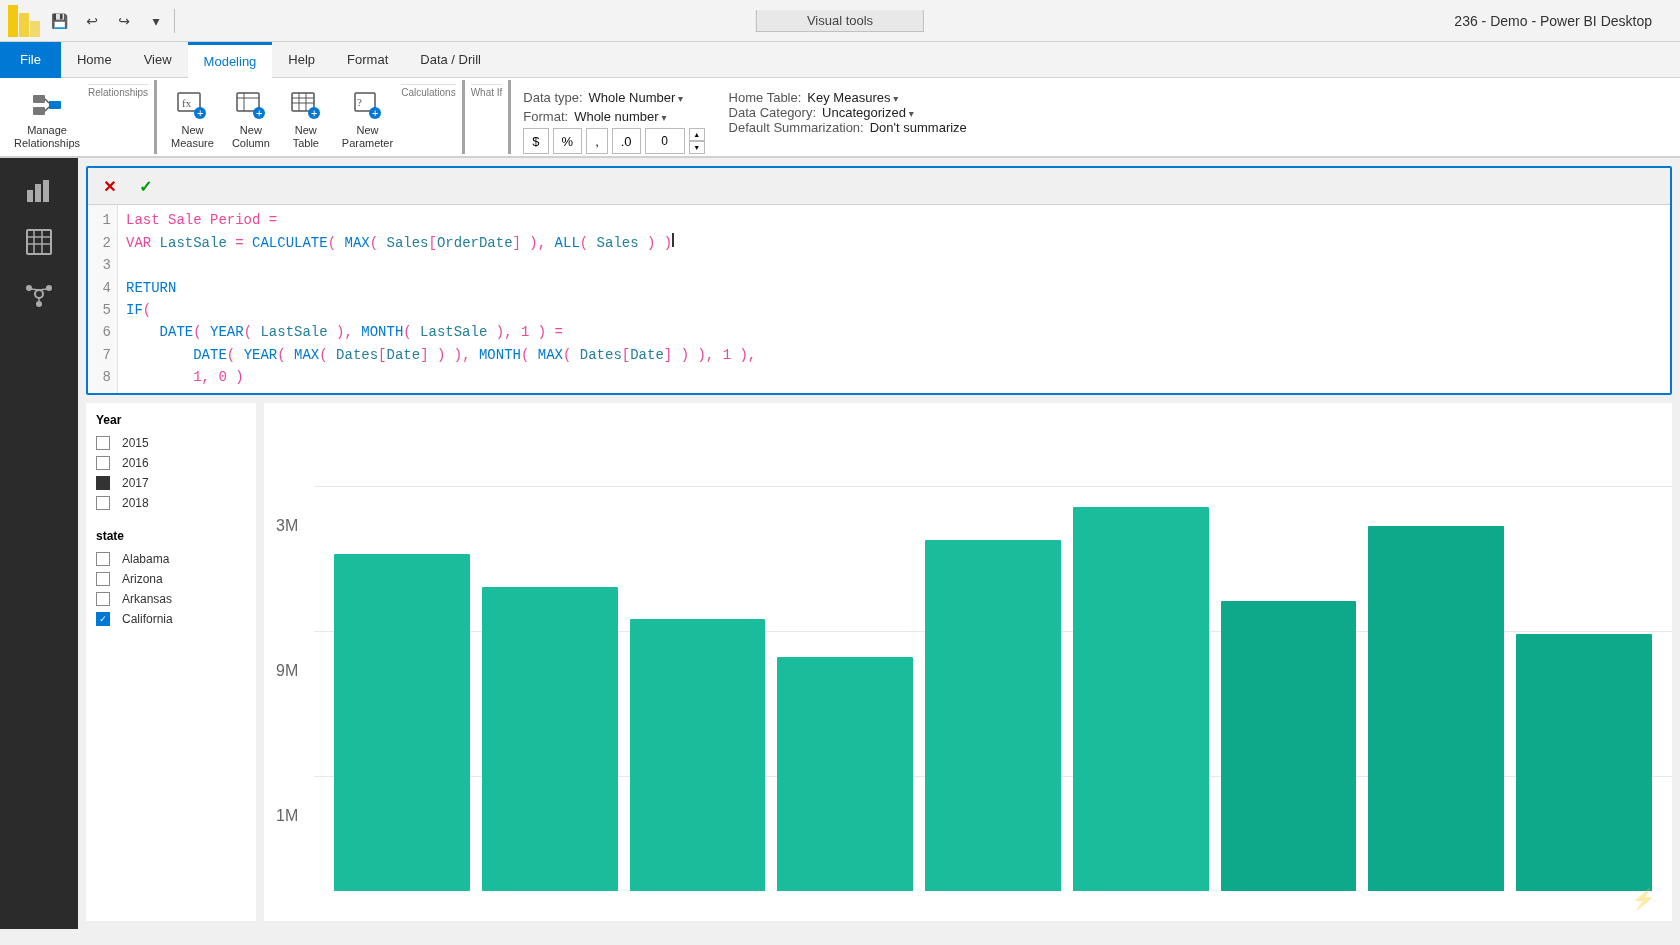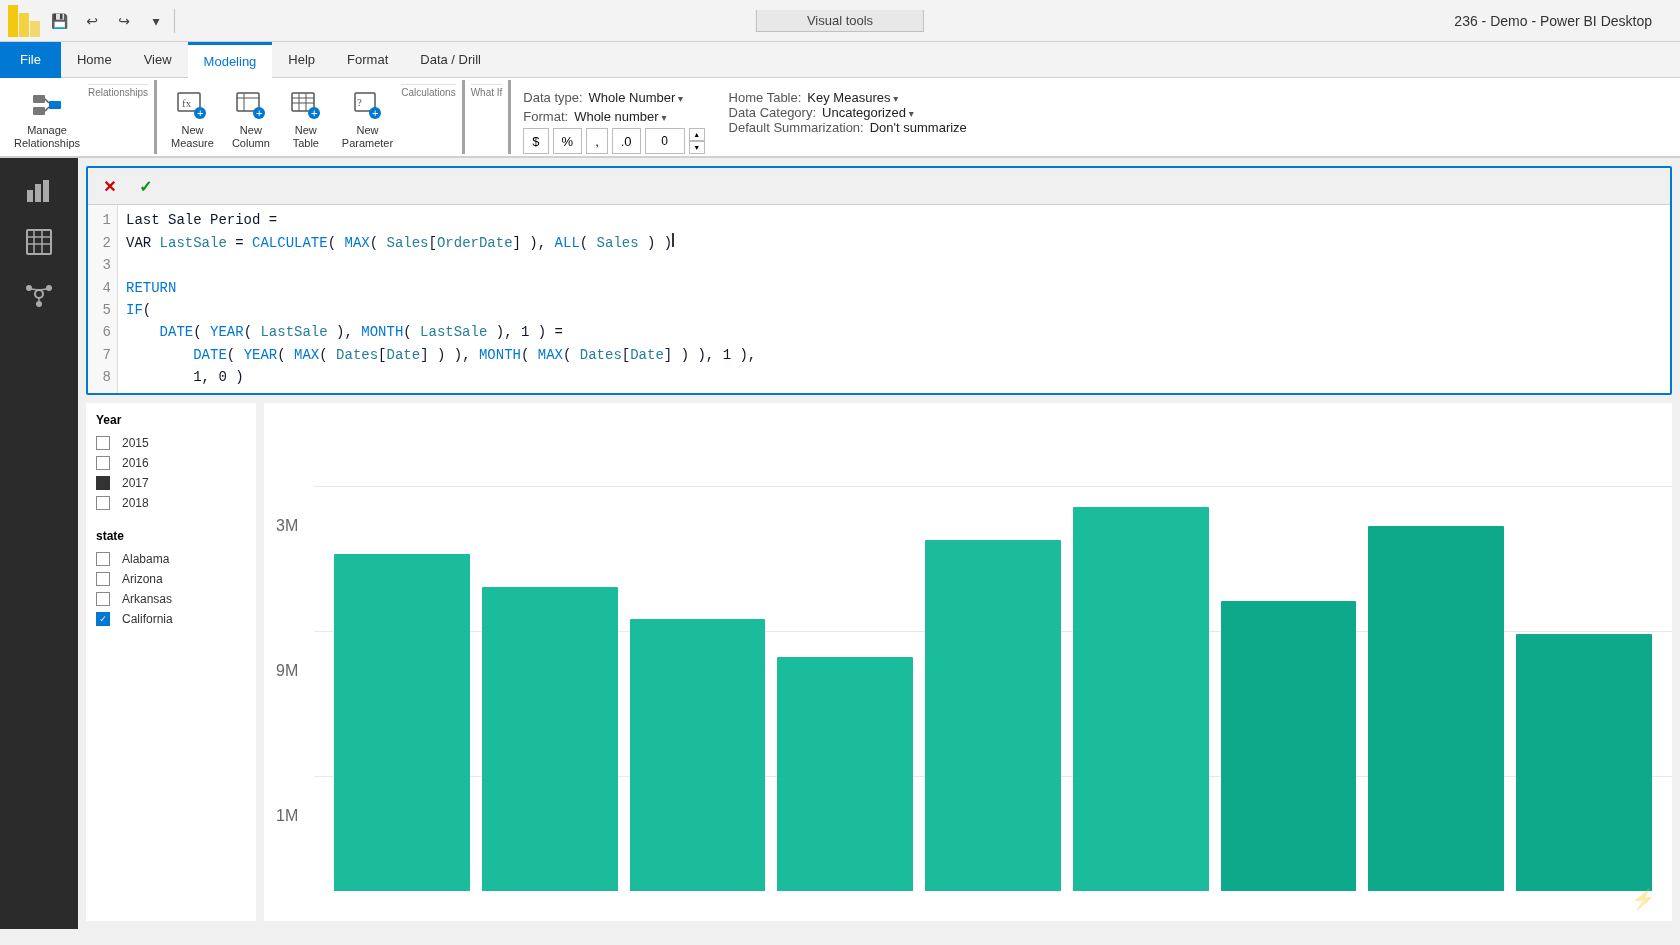--- a/index.html
+++ b/index.html
@@ -159,21 +159,21 @@
     .code-area {
       flex: 1;
       padding: 4px 8px;
       line-height: 1.6;
     }
     .code-line {
       display: flex;
       align-items: baseline;
       white-space: pre;
     }
-    .code-white { color: #0f172a; }
+    .code-white { color: #ec4899; }
     .code-blue { color: #0078d4; }
     .code-teal { color: #267f99; }
     .code-cursor {
       display: inline-block;
       width: 2px;
       height: 14px;
       background: #333;
       vertical-align: text-bottom;
     }
 

